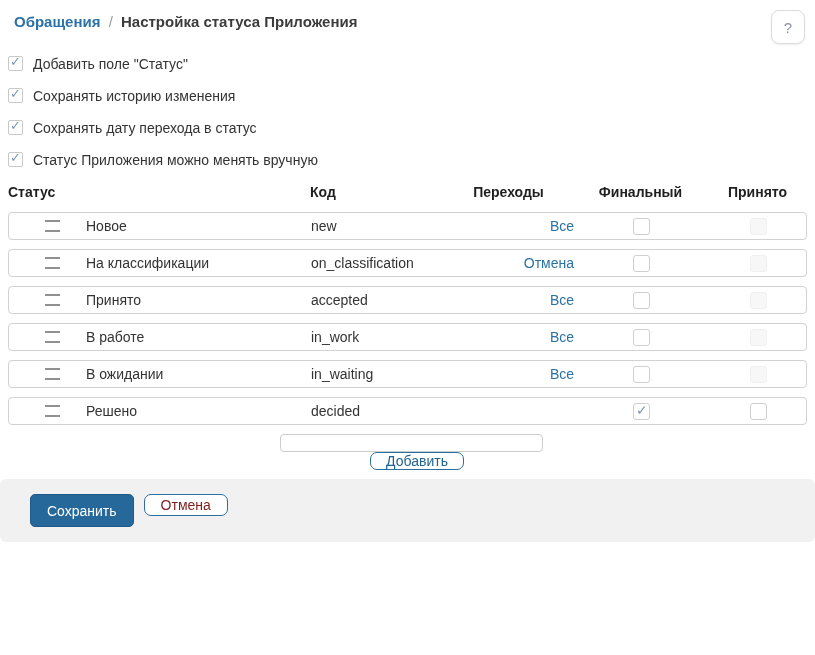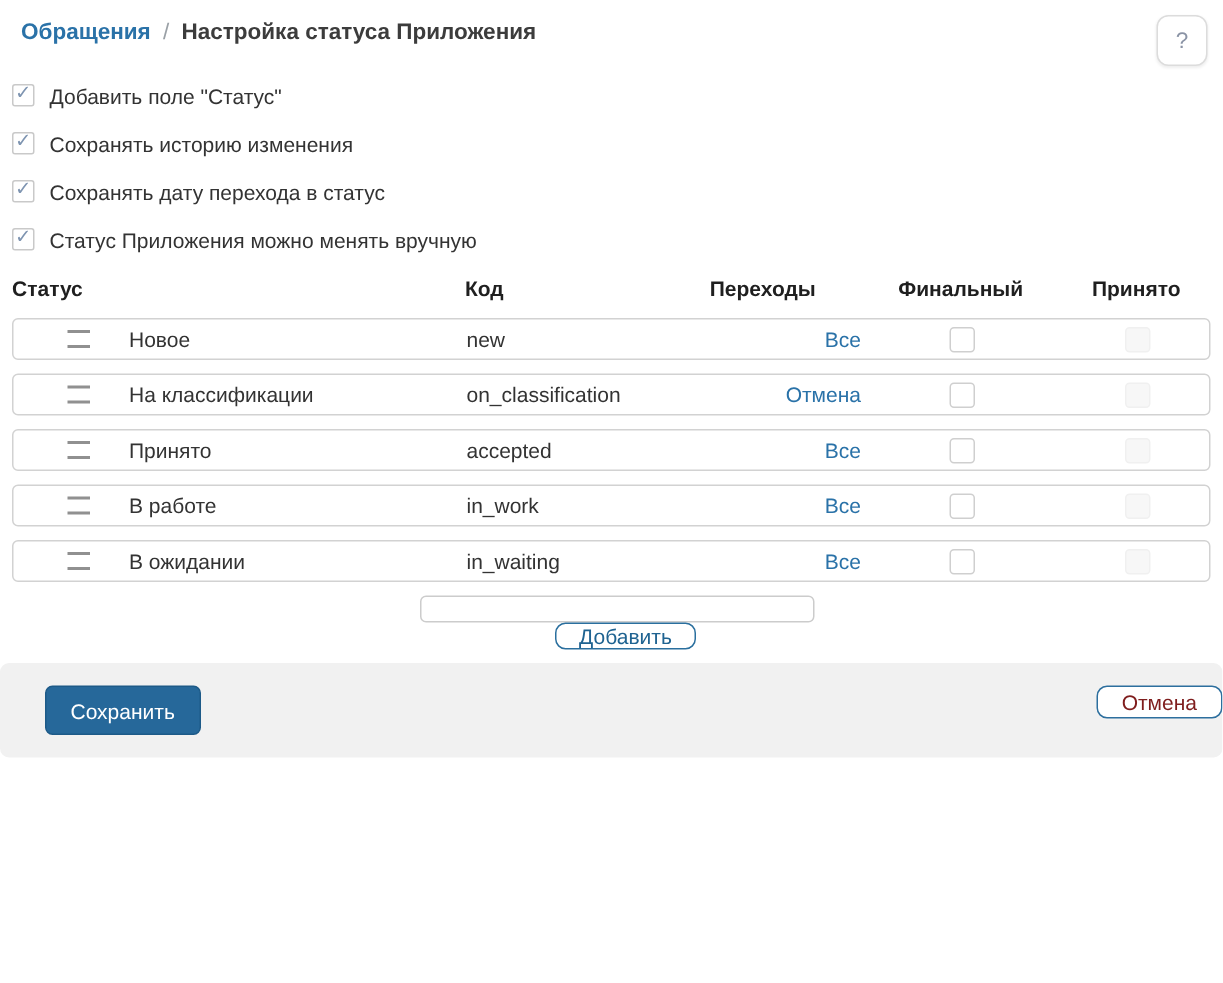--- a/index.html
+++ b/index.html
@@ -45,21 +45,21 @@
   .tcb.disabled{background:#f7f7f7;border-color:#f0f0f0;}
   .tcb.checked::after{content:"✓";position:absolute;left:2px;top:-2px;font-size:14px;color:#7e94b1;}
   
   .addrow{display:flex;align-items:center;margin:0 0 0 8px;height:32px;flex-direction:column;}
   .add-input{width:263px;height:30px;border:1px solid #ccc;border-radius:4px;
     box-sizing:border-box;padding:0 8px;font:inherit;color:#333;outline:none;}
   .add-btn{margin-left:11px;height:32px;padding:0 15px;background:#fff;
     border:1px solid #2a6f9e;border-radius:7px;color:#1f6391;font:inherit;cursor:pointer;}
   
   .footer{margin-top:13px;height:63px;background:#f1f1f1;border-radius:6px;
-    box-sizing:border-box;padding:15px 0 0 30px;display:flex;gap:10px;justify-content:space-between;}
+    box-sizing:border-box;padding:15px 0 0 30px;display:flex;gap:10px;}
   .save-btn{height:33px;padding:0 16px;background:#26689a;border:1px solid #1d5a88;
     border-radius:5px;color:#fff;font:inherit;cursor:pointer;}
   .cancel-btn{height:22px;padding:0 16px;background:#fff;border:1px solid #2d6f9e;
     border-radius:7px;color:#7f1d1d;font:inherit;cursor:pointer;}
 </style>
 </head>
 <body>
 
 <div class="topbar">
   <div class="titles">
@@ -184,20 +184,36 @@
           <span class="trans-link">Все</span>
         </div>
         <div class="cell-check">
           <span class="tcb"></span>
         </div>
         <div class="cell-check">
           <span class="tcb disabled"></span>
         </div>
       </div>
 
+      <div class="card">
+        <div class="handle-cell">
+          <span class="handle"></span>
+        </div>
+        <div class="cell-status">Решено</div>
+        <div class="cell-code">decided</div>
+        <div class="cell-trans">
+          <span class="trans-link"></span>
+        </div>
+        <div class="cell-check">
+          <span class="tcb checked"></span>
+        </div>
+        <div class="cell-check">
+          <span class="tcb"></span>
+        </div>
+      </div>
     </div>
 </div>
 
 <div class="addrow">
   <input class="add-input" value="" style="">
   <button class="add-btn">Добавить</button>
 </div>
 
 <div class="footer">
   <button class="save-btn">Сохранить</button>

